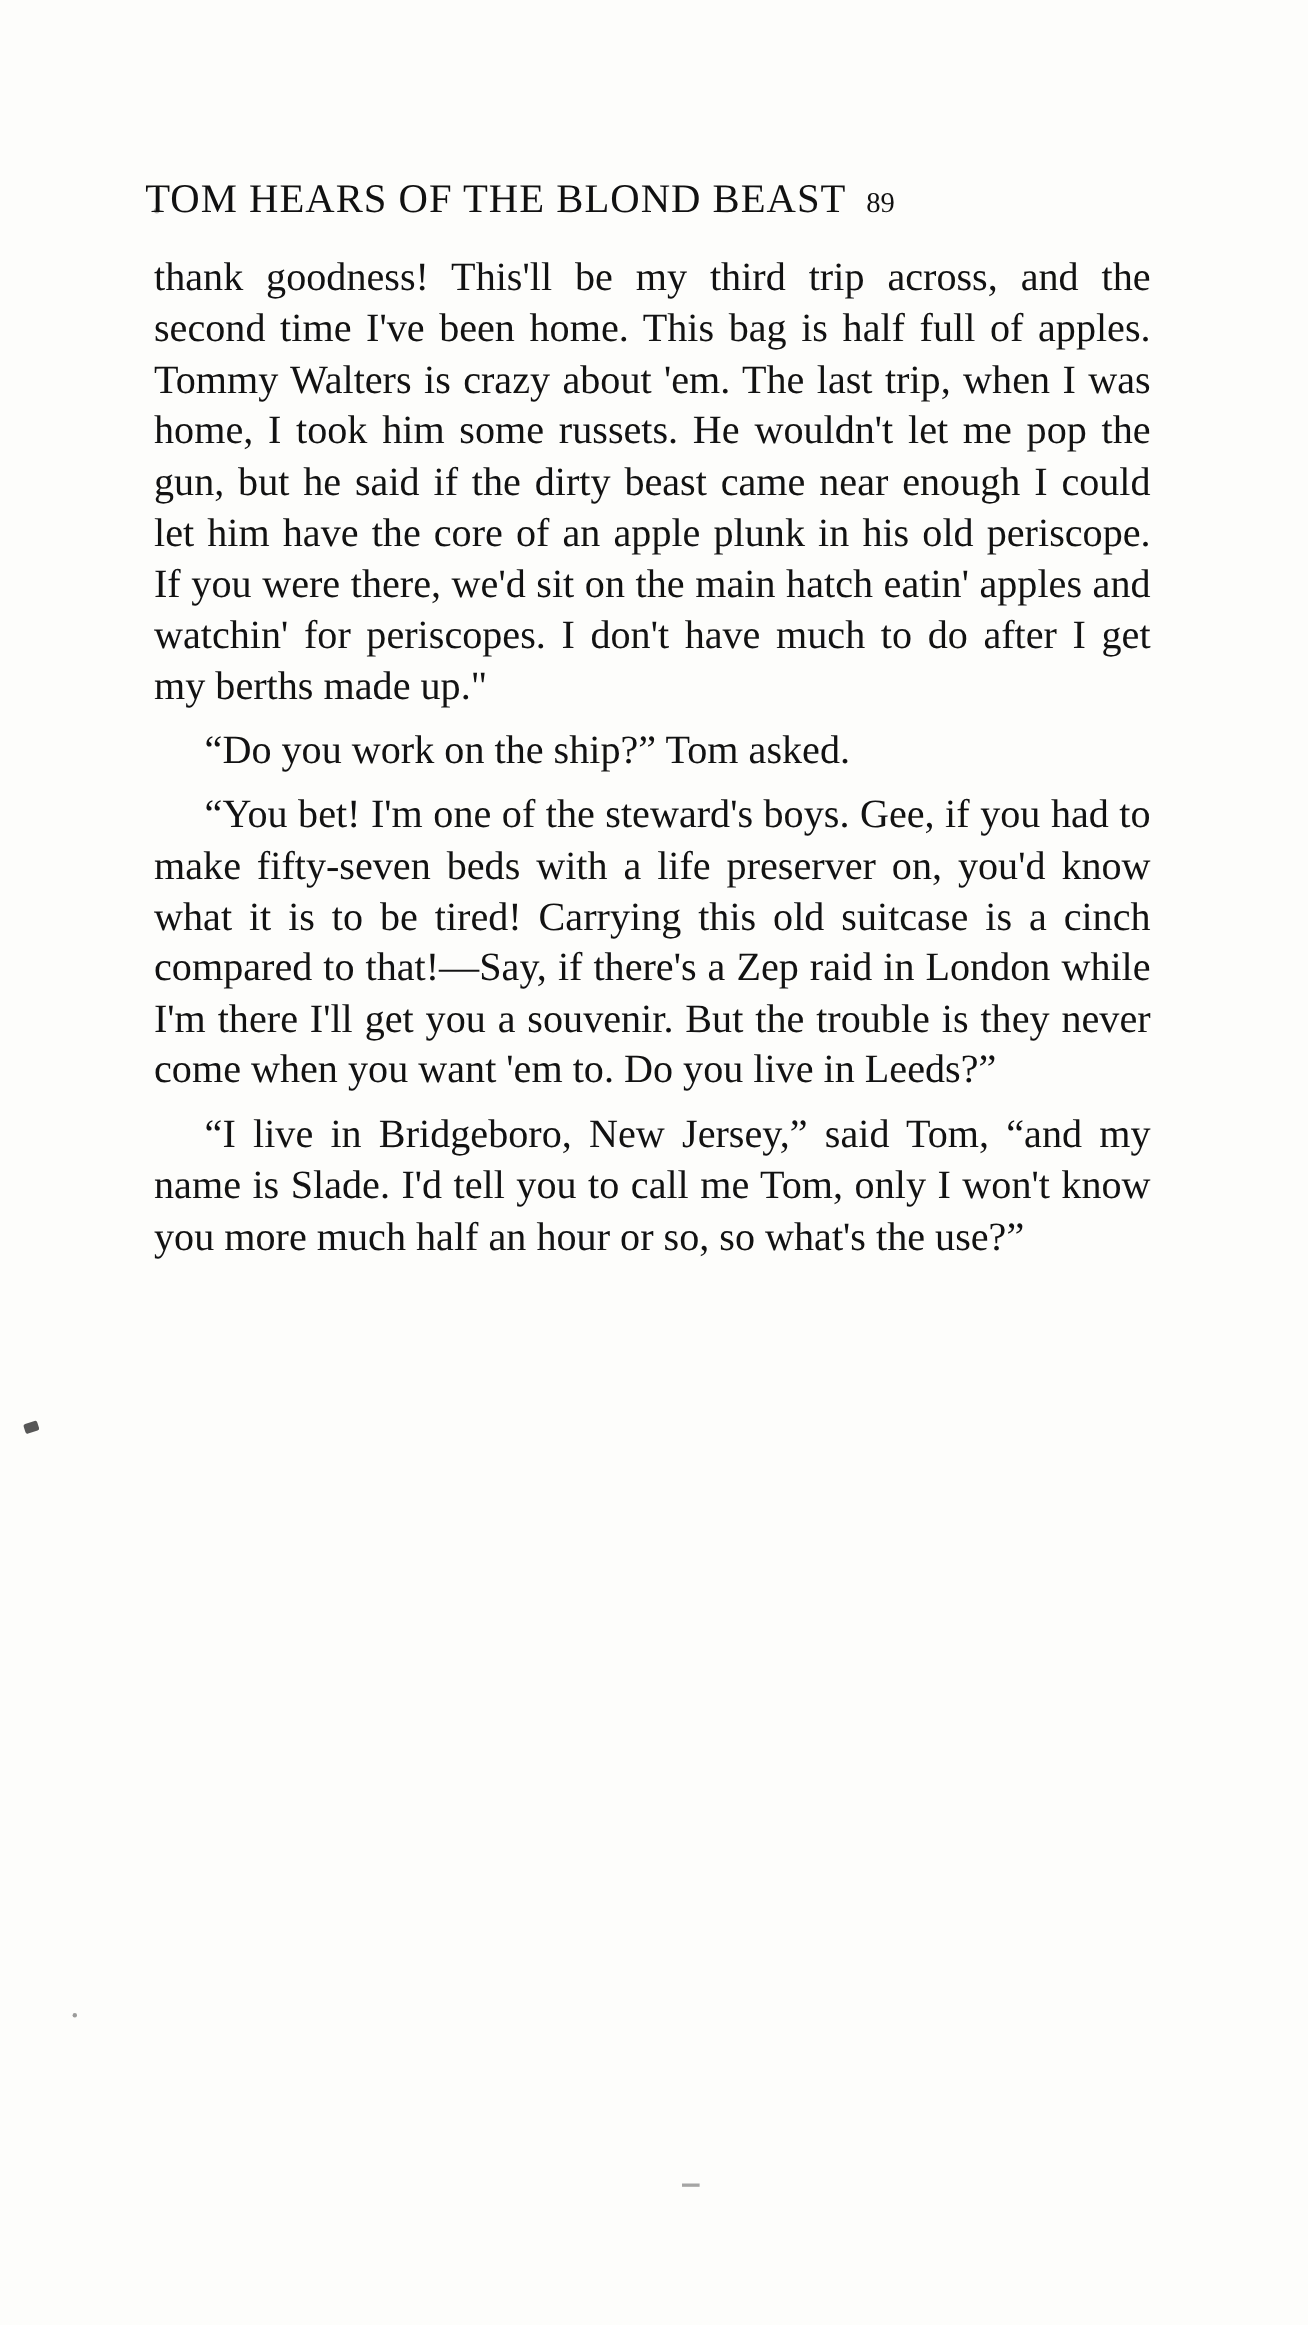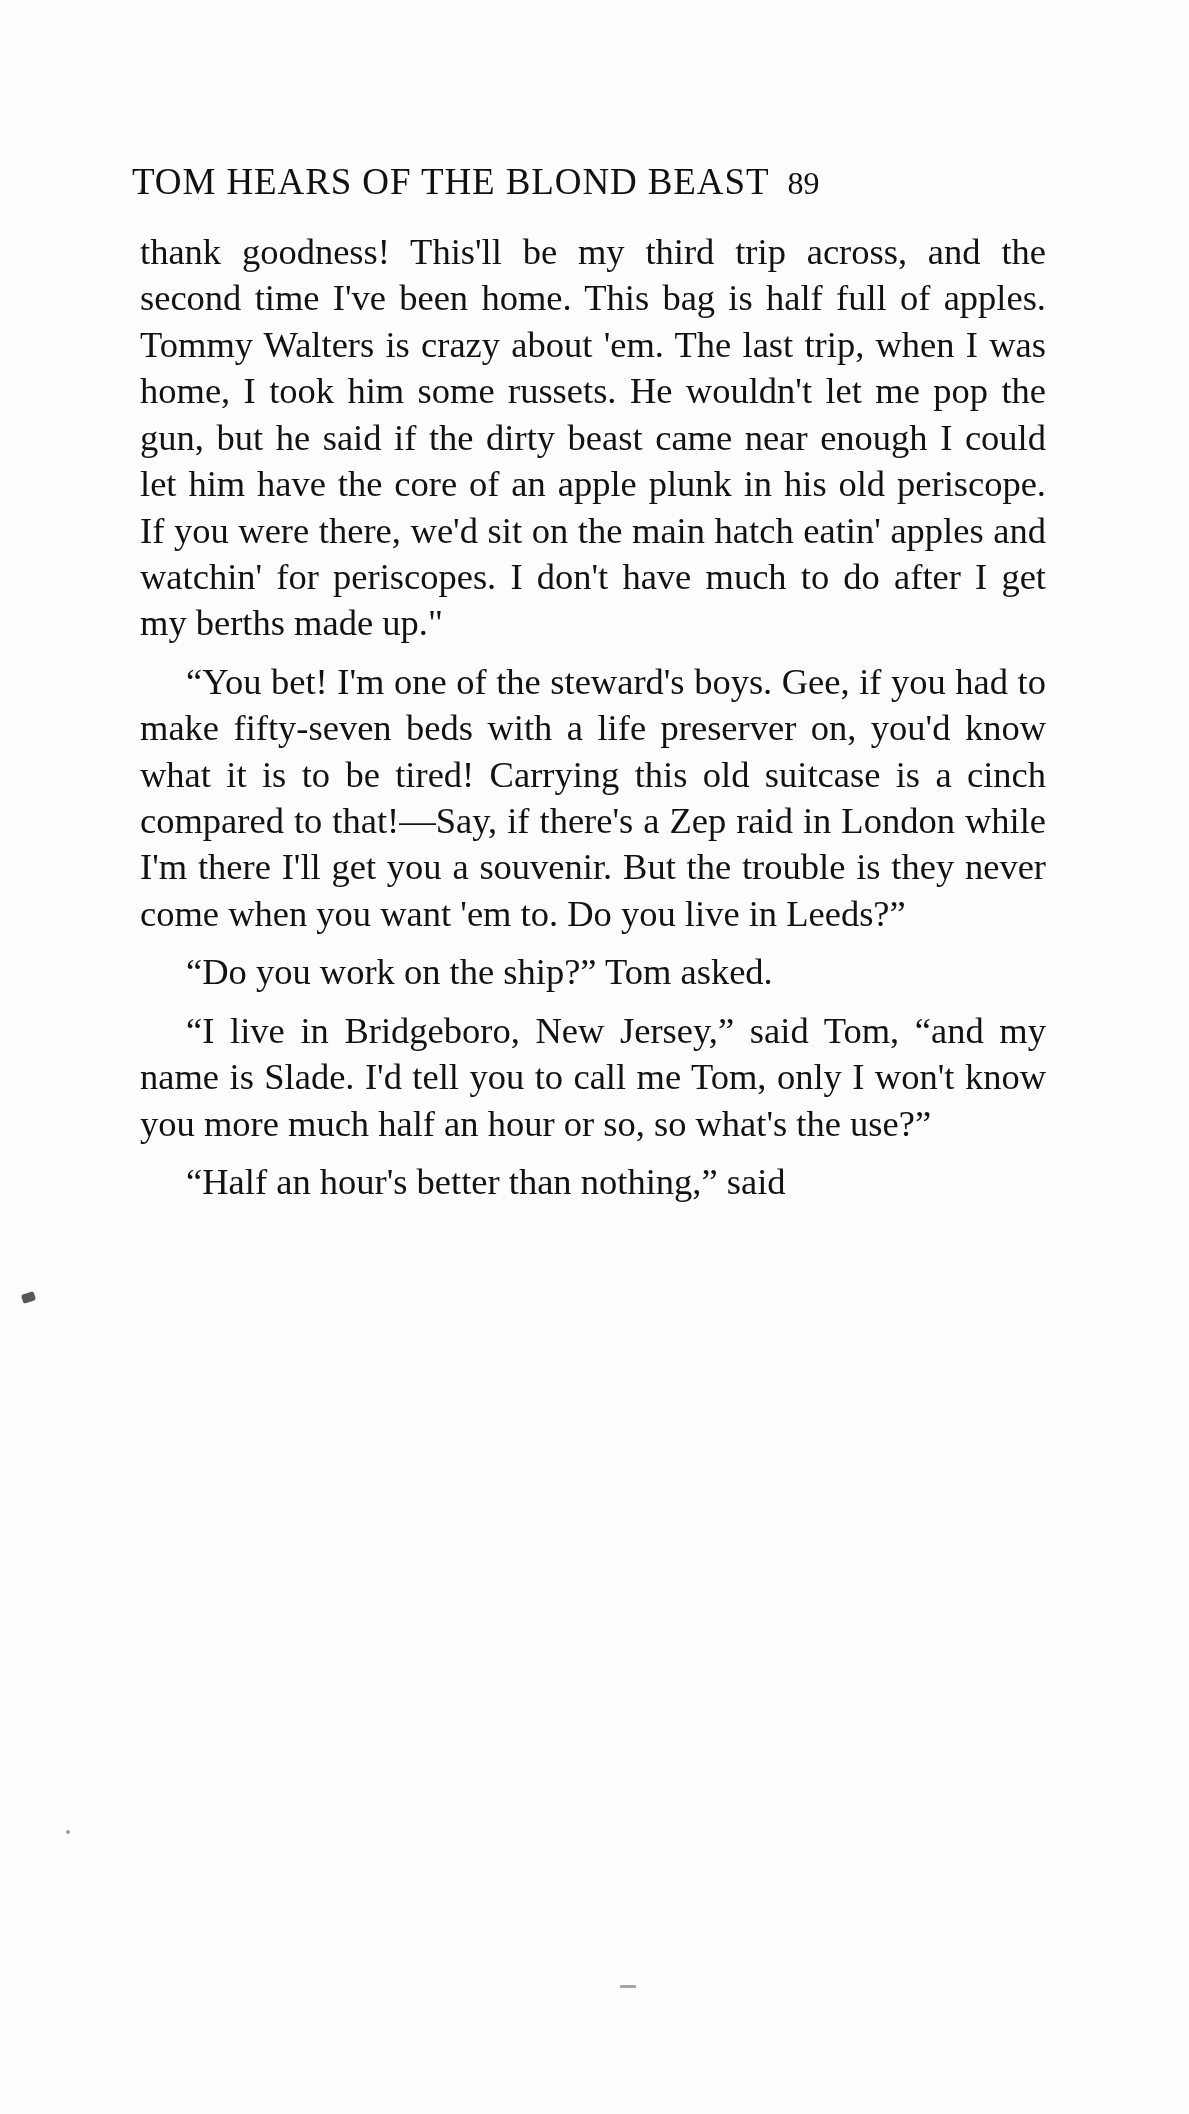--- a/index.html
+++ b/index.html
@@ -38,21 +38,21 @@
     white-space: nowrap;
     text-align: center;
   }
   .running-head .title {
     font-size: 37px;
     letter-spacing: 0.9px;
     font-family: "Liberation Serif", serif;
     color: #111;
   }
   .running-head .folio {
-    font-size: 32px;
+    font-size: 26px;
     margin-left: 18px;
     color: #111;
     font-family: "Liberation Serif", serif;
   }
   .para {
     font-size: 36.5px;
     line-height: 1.272;
     text-align: justify;
     text-justify: inter-word;
     color: #121212;
@@ -115,19 +115,18 @@
   <div class="speck speck-4"></div>
 
   <div class="content">
 
     <div class="running-head">
       <span class="title">TOM HEARS OF THE BLOND BEAST</span>
       <span class="folio">89</span>
     </div>
 
     <p class="para">thank goodness!  This'll be my third trip across, and the second time I've been home.  This bag is half full of apples.  Tommy Walters is crazy about 'em.  The last trip, when I was home, I took him some russets.  He wouldn't let me pop the gun, but he said if the dirty beast came near enough I could let him have the core of an apple plunk in his old periscope.  If you were there, we'd sit on the main hatch eatin' apples and watchin' for periscopes.  I don't have much to do after I get my berths made up."</p>
+    <p class="para indent">“Do you work on the ship?” Tom asked.</p>
     <p class="para indent">“You bet!  I'm one of the steward's boys. Gee, if you had to make fifty-seven beds with a life preserver on, you'd know what it is to be tired!  Carrying this old suitcase is a cinch compared to that!—Say, if there's a Zep raid in London while I'm there I'll get you a souvenir.  But the trouble is they never come when you want 'em to.  Do you live in Leeds?”</p>
-    <p class="para indent">“Do you work on the ship?” Tom asked.</p>
     <p class="para indent">“I live in Bridgeboro, New Jersey,” said Tom, “and my name is Slade.  I'd tell you to call me Tom, only I won't know you more much half an hour or so, so what's the use?”</p>
-    <p class="para indent">“Half an hour's better than nothing,” said</p>
 
   </div>
 </div>
 
 </body></html>

